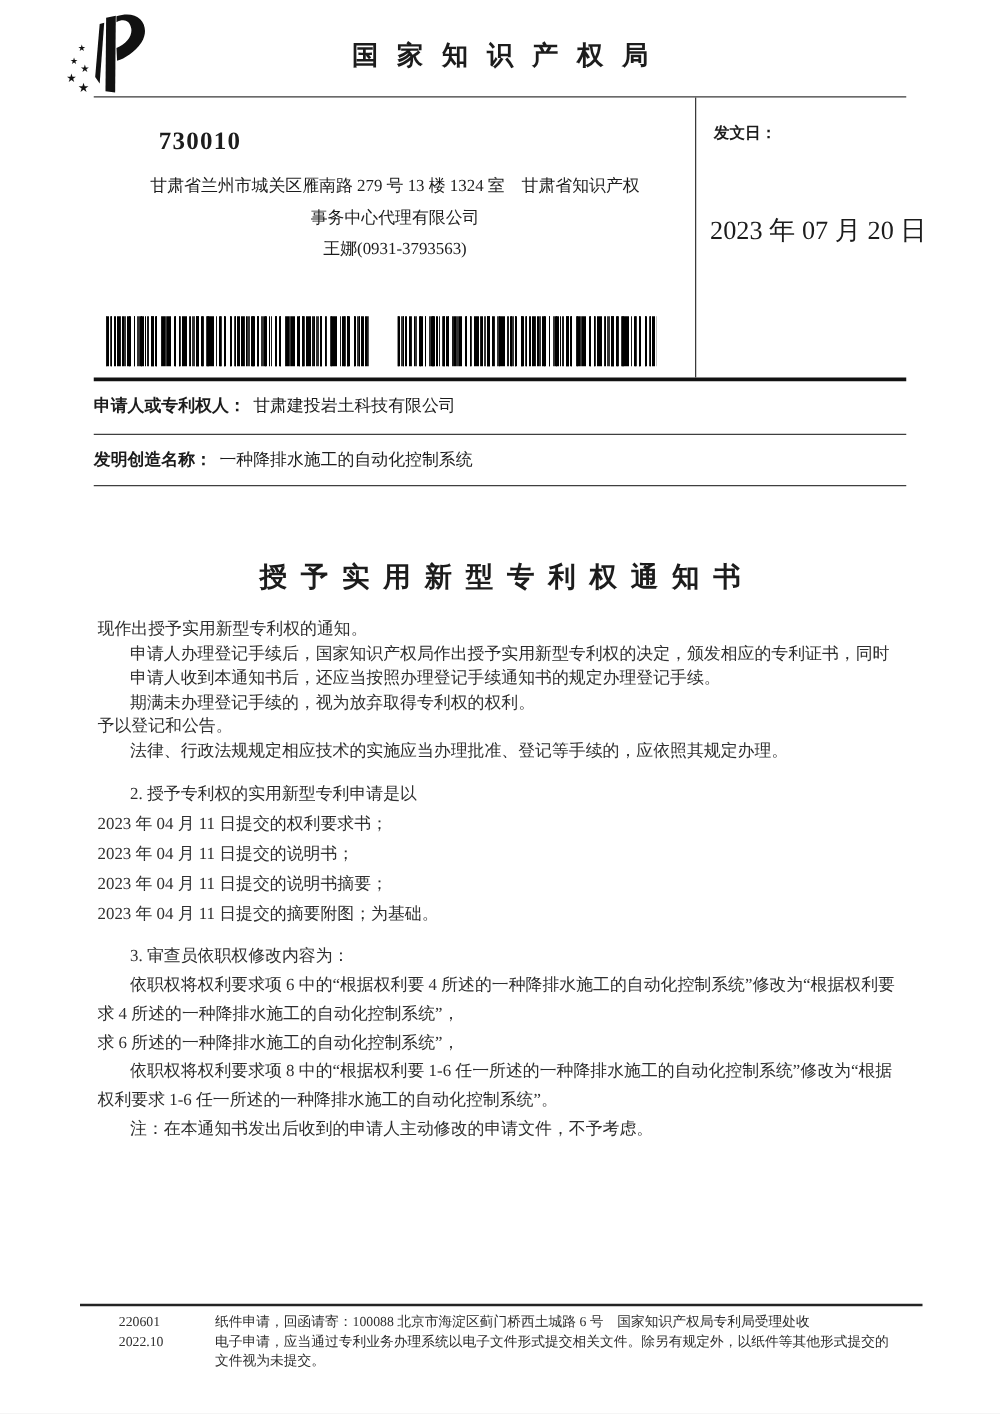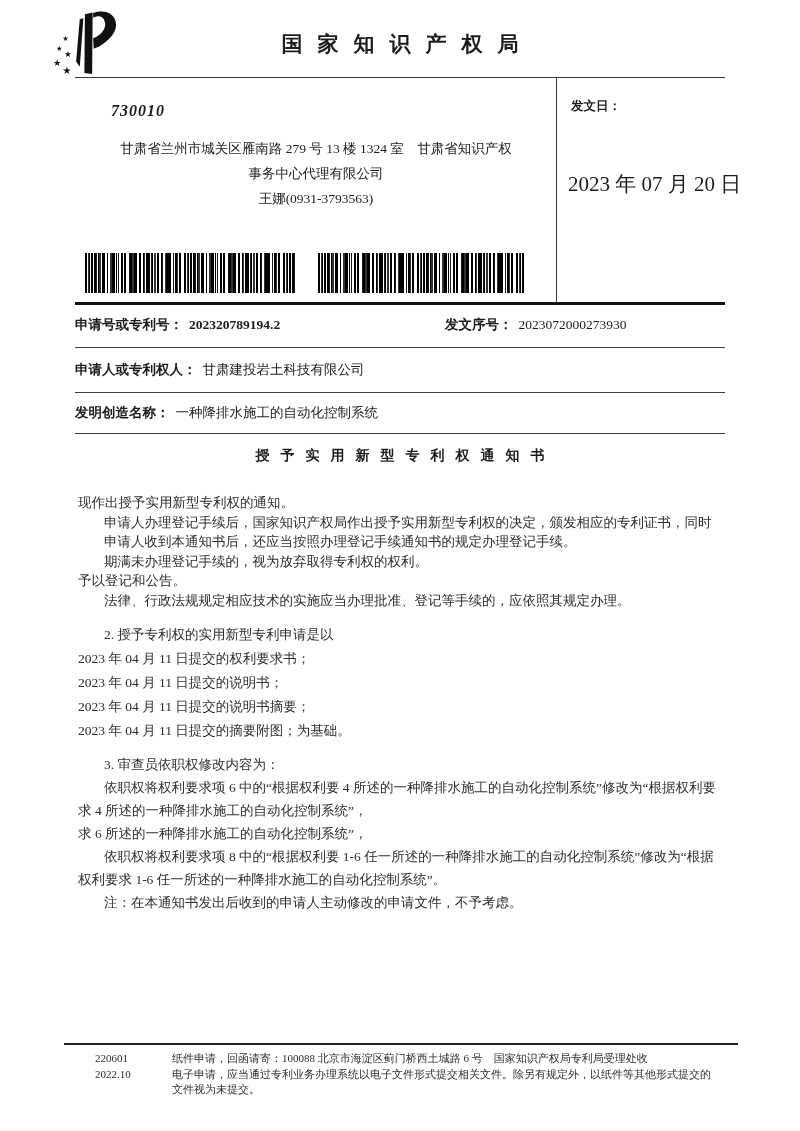--- a/index.html
+++ b/index.html
@@ -16,21 +16,21 @@
     font-size:21px; font-weight:bold; letter-spacing:15px; text-indent:15px;
     white-space:nowrap;
   }
   .header-rule { position:absolute; top:77px; left:75px; width:650px; border-top:1px solid #3a3a3a; }
 
   
   .info-box { position:absolute; top:78px; left:75px; width:650px; height:224px;
               border-bottom:3px solid #121212; display:flex; }
   .info-left  { width:481px; position:relative; }
   .info-right { width:168px; border-left:1px solid #3a3a3a; position:relative; }
-  .postcode { position:absolute; top:24px; left:36px; font-size:16px; font-weight:bold; letter-spacing:1px;font-style:italic; }
+  .postcode { position:absolute; top:24px; left:52px; font-size:20px; font-weight:bold; letter-spacing:1px; }
   .addr { position:absolute; top:58px; left:6px; width:470px; text-align:center;
           font-size:13.5px; line-height:25px; }
   .barcode { position:absolute; top:175px; height:40px;
     background-image:
       repeating-linear-gradient(90deg, #000 0 2px, rgba(0,0,0,0) 2px 4px, #000 4px 5px, rgba(0,0,0,0) 5px 9px),
       repeating-linear-gradient(90deg, #1a1a1a 0 1px, #fff 1px 3px, #333 3px 5px, #fff 5px 6px, #000 6px 8px, #fff 8px 11px);
   }
   .barcode.left  { left:10px;  width:210px; }
   .barcode.right { left:243px; width:207px; }
   .dispatch-label { position:absolute; top:20px; left:14px; font-weight:bold; font-size:12.5px; }
@@ -42,21 +42,21 @@
               border-bottom:1px solid #3f3f3f; }
   .meta-row.short { height:40px; }
   .meta-label { font-weight:bold; font-size:13.5px; margin-right:6px; white-space:nowrap; }
   .meta-value { white-space:nowrap; }
   .meta-value.bold { font-weight:bold; }
   .meta-pair2 { position:absolute; left:370px; display:flex; align-items:center; }
 
   
   .notice-title {
     position:absolute; top:447px; left:75px; width:650px; text-align:center;
-    font-size:14px; font-weight:bold; letter-spacing:11px; text-indent:11px; white-space:nowrap;
+    font-size:22px; font-weight:bold; letter-spacing:11px; text-indent:11px; white-space:nowrap;
   }
 
   
   .doc-body { position:absolute; top:493px; left:78px; width:660px; font-size:13.5px; color:#2e2e2e; }
   .ln { white-space:nowrap; overflow:hidden; }
   .p1 .ln { line-height:19.6px; }
   .p2 { margin-top:12px; } .p2 .ln { line-height:24px; }
   .p3 { margin-top:10px; } .p3 .ln { line-height:23px; }
   .indent { text-indent:26px; }
 
@@ -97,28 +97,20 @@
       <div class="barcode left"></div>
       <div class="barcode right"></div>
     </div>
     <div class="info-right">
       <div class="dispatch-label sans">发文日：</div>
       <div class="dispatch-date">2023 年 07 月 20 日</div>
     </div>
   </div>
 
   <div class="meta">
-    <div class="meta-row">
-      <span class="meta-label">申请号或专利号：</span>
-      <span class="meta-value bold">202320789194.2</span>
-      <span class="meta-pair2">
-        <span class="meta-label">发文序号：</span>
-        <span class="meta-value">2023072000273930</span>
-      </span>
-    </div>
     <div class="meta-row">
       <span class="meta-label">申请人或专利权人：</span>
       <span class="meta-value">甘肃建投岩土科技有限公司</span>
     </div>
     <div class="meta-row short">
       <span class="meta-label">发明创造名称：</span>
       <span class="meta-value">一种降排水施工的自动化控制系统</span>
     </div>
   </div>
 

